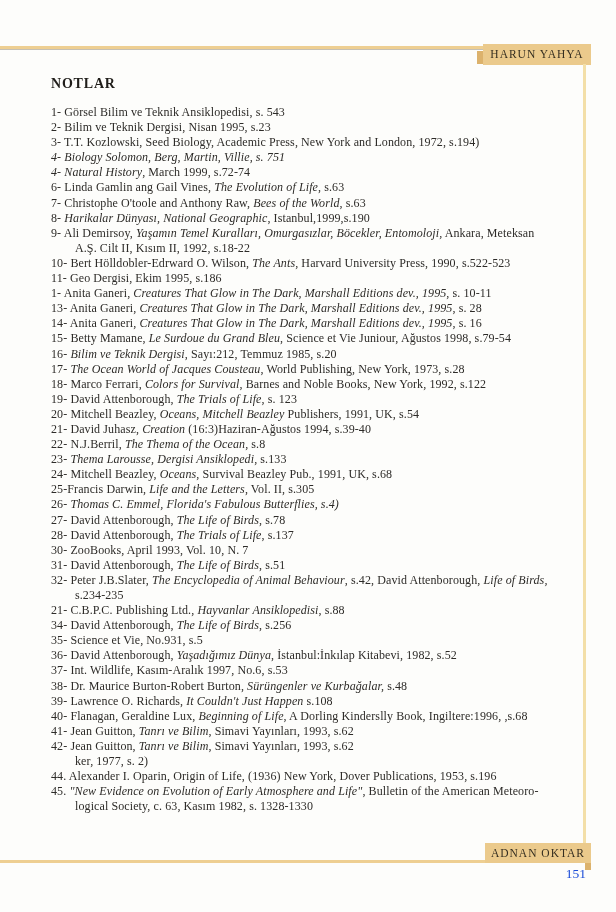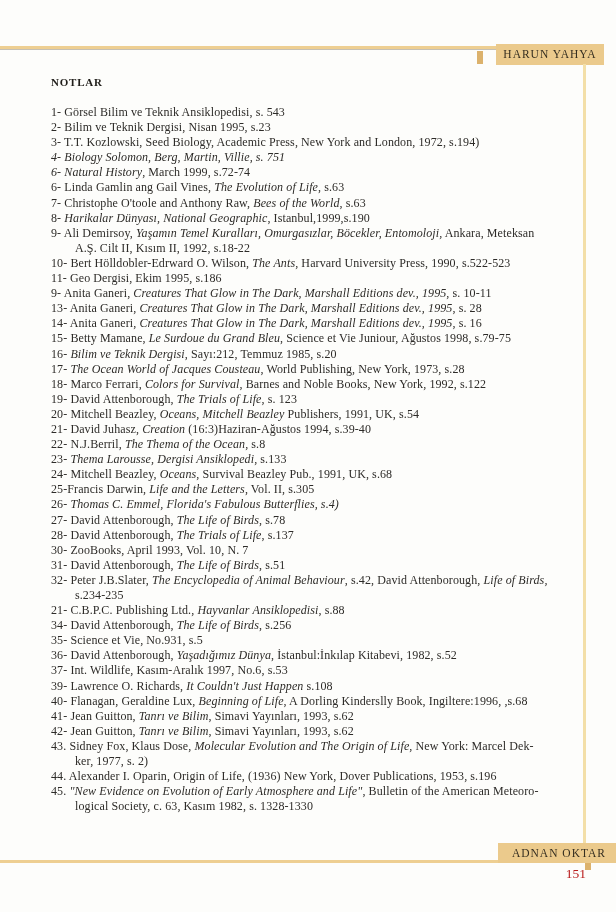--- a/index.html
+++ b/index.html
@@ -20,44 +20,44 @@
     background:#eecf92;
   }
   .rule-right{
     position:absolute;left:583px;top:64px;width:3px;height:780px;
     background:#f3dfa8;
   }
   .banner{
     position:absolute;
     background:#ebca8c;
     font-size:11.5px;letter-spacing:1px;
-    color:#352e20;text-align:center;margin-left:13px;
+    color:#352e20;text-align:center;
   }
   .banner.header{left:483px;top:44px;width:108px;height:21px;line-height:21px;}
-  .banner.footer{left:485px;top:843px;width:122px;height:20px;line-height:20px;}
+  .banner.footer{left:485px;top:843px;width:106px;height:20px;line-height:20px;}
   .banner-tab{position:absolute;background:#dcb26c;}
   .tab-header{left:477px;top:51px;width:6px;height:13px;}
   .tab-footer{left:585px;top:843px;width:6px;height:27px;}
   .heading{
     position:absolute;left:51px;top:76px;
-    font-size:11px;font-weight:bold;letter-spacing:0.8px;color:#201e1a;
+    font-size:14px;font-weight:bold;letter-spacing:0.8px;color:#201e1a;
   }
   .notes{
     position:absolute;left:51px;top:105px;width:534px;
   }
   .note-line{
     height:15.1px;line-height:15.1px;
     font-size:12px;letter-spacing:0.1px;
     white-space:nowrap;
   }
   .note-line.cont{padding-left:24px;}
   .it{font-style:italic;}
   .page-number{
     position:absolute;left:518px;top:866px;width:68px;
-    text-align:right;font-size:13.5px;color:#b91c1c;
+    text-align:right;font-size:13.5px;color:#1d4ed8;
   }
 </style>
 </head>
 <body>
 
 <div class="page">
 
   <div class="rule-top"></div>
 
   <div class="banner-tab tab-header"></div>
@@ -74,21 +74,21 @@
       <div class="note">
         <div class="note-line"><span>2- Bilim ve Teknik Dergisi, Nisan 1995, s.23</span></div>
       </div>
       <div class="note">
         <div class="note-line"><span>3- T.T. Kozlowski, Seed Biology, Academic Press, New York and London, 1972, s.194)</span></div>
       </div>
       <div class="note">
         <div class="note-line"><span class="it">4- Biology Solomon, Berg, Martin, Villie, s. 751</span></div>
       </div>
       <div class="note">
-        <div class="note-line"><span class="it">6- Natural History</span><span>, March 1999, s.72-74</span></div>
+        <div class="note-line"><span class="it">4- Natural History</span><span>, March 1999, s.72-74</span></div>
       </div>
       <div class="note">
         <div class="note-line"><span>6- Linda Gamlin ang Gail Vines, </span><span class="it">The Evolution of Life</span><span>, s.63</span></div>
       </div>
       <div class="note">
         <div class="note-line"><span>7- Christophe O'toole and Anthony Raw, </span><span class="it">Bees of the World</span><span>, s.63</span></div>
       </div>
       <div class="note">
         <div class="note-line"><span>8- </span><span class="it">Harikalar Dünyası, National Geographic</span><span>, Istanbul,1999,s.190</span></div>
       </div>
@@ -96,30 +96,30 @@
         <div class="note-line"><span>9- Ali Demirsoy, </span><span class="it">Yaşamın Temel Kuralları, Omurgasızlar, Böcekler, Entomoloji,</span><span> Ankara, Meteksan</span></div>
         <div class="note-line cont"><span>A.Ş. Cilt II, Kısım II, 1992, s.18-22</span></div>
       </div>
       <div class="note">
         <div class="note-line"><span>10- Bert Hölldobler-Edrward O. Wilson, </span><span class="it">The Ants</span><span>, Harvard University Press, 1990, s.522-523</span></div>
       </div>
       <div class="note">
         <div class="note-line"><span>11- Geo Dergisi, Ekim 1995, s.186</span></div>
       </div>
       <div class="note">
-        <div class="note-line"><span>9- Anita Ganeri, </span><span class="it">Creatures That Glow in The Dark, Marshall Editions dev., 1995</span><span>, s. 10-11</span></div>
+        <div class="note-line"><span>1- Anita Ganeri, </span><span class="it">Creatures That Glow in The Dark, Marshall Editions dev., 1995</span><span>, s. 10-11</span></div>
       </div>
       <div class="note">
         <div class="note-line"><span>13- Anita Ganeri, </span><span class="it">Creatures That Glow in The Dark, Marshall Editions dev., 1995</span><span>, s. 28</span></div>
       </div>
       <div class="note">
         <div class="note-line"><span>14- Anita Ganeri, </span><span class="it">Creatures That Glow in The Dark, Marshall Editions dev., 1995</span><span>, s. 16</span></div>
       </div>
       <div class="note">
-        <div class="note-line"><span>15- Betty Mamane, </span><span class="it">Le Surdoue du Grand Bleu</span><span>, Science et Vie Juniour, Ağustos 1998, s.79-75</span></div>
+        <div class="note-line"><span>15- Betty Mamane, </span><span class="it">Le Surdoue du Grand Bleu</span><span>, Science et Vie Juniour, Ağustos 1998, s.79-54</span></div>
       </div>
       <div class="note">
         <div class="note-line"><span>16- </span><span class="it">Bilim ve Teknik Dergisi</span><span>, Sayı:212, Temmuz 1985, s.20</span></div>
       </div>
       <div class="note">
         <div class="note-line"><span>17- </span><span class="it">The Ocean World of Jacques Cousteau</span><span>, World Publishing, New York, 1973, s.28</span></div>
       </div>
       <div class="note">
         <div class="note-line"><span>18- Marco Ferrari, </span><span class="it">Colors for Survival</span><span>, Barnes and Noble Books, New York, 1992, s.122</span></div>
       </div>
@@ -172,33 +172,35 @@
       <div class="note">
         <div class="note-line"><span>35- Science et Vie, No.931, s.5</span></div>
       </div>
       <div class="note">
         <div class="note-line"><span>36- David Attenborough, </span><span class="it">Yaşadığımız Dünya</span><span>, İstanbul:İnkılap Kitabevi, 1982, s.52</span></div>
       </div>
       <div class="note">
         <div class="note-line"><span>37- Int. Wildlife, Kasım-Aralık 1997, No.6, s.53</span></div>
       </div>
       <div class="note">
+        <div class="note-line"><span>38- Dr. Maurice Burton-Robert Burton, </span><span class="it">Sürüngenler ve Kurbağalar,</span><span> s.48</span></div>
+      </div>
+      <div class="note">
         <div class="note-line"><span>39- Lawrence O. Richards, </span><span class="it">It Couldn't Just Happen</span><span> s.108</span></div>
       </div>
       <div class="note">
         <div class="note-line"><span>40- Flanagan, Geraldine Lux, </span><span class="it">Beginning of Life</span><span>, A Dorling Kinderslly Book, Ingiltere:1996, ,s.68</span></div>
       </div>
       <div class="note">
         <div class="note-line"><span>41- Jean Guitton, </span><span class="it">Tanrı ve Bilim</span><span>, Simavi Yayınları, 1993, s.62</span></div>
       </div>
       <div class="note">
         <div class="note-line"><span>42- Jean Guitton, </span><span class="it">Tanrı ve Bilim</span><span>, Simavi Yayınları, 1993, s.62</span></div>
       </div>
       <div class="note">
-        <div class="note-line"><span>43. Sidney Fox, Klaus Dose, </span><span class="it">Molecular Evolution and The Origin of Life</span><span>, New York: Marcel Dek-</span></div>
         <div class="note-line cont"><span>ker, 1977, s. 2)</span></div>
       </div>
       <div class="note">
         <div class="note-line"><span>44. Alexander I. Oparin, Origin of Life, (1936) New York, Dover Publications, 1953, s.196</span></div>
       </div>
       <div class="note">
         <div class="note-line"><span>45. </span><span class="it">"New Evidence on Evolution of Early Atmosphere and Life"</span><span>, Bulletin of the American Meteoro-</span></div>
         <div class="note-line cont"><span>logical Society, c. 63, Kasım 1982, s. 1328-1330</span></div>
       </div>
     </div>

